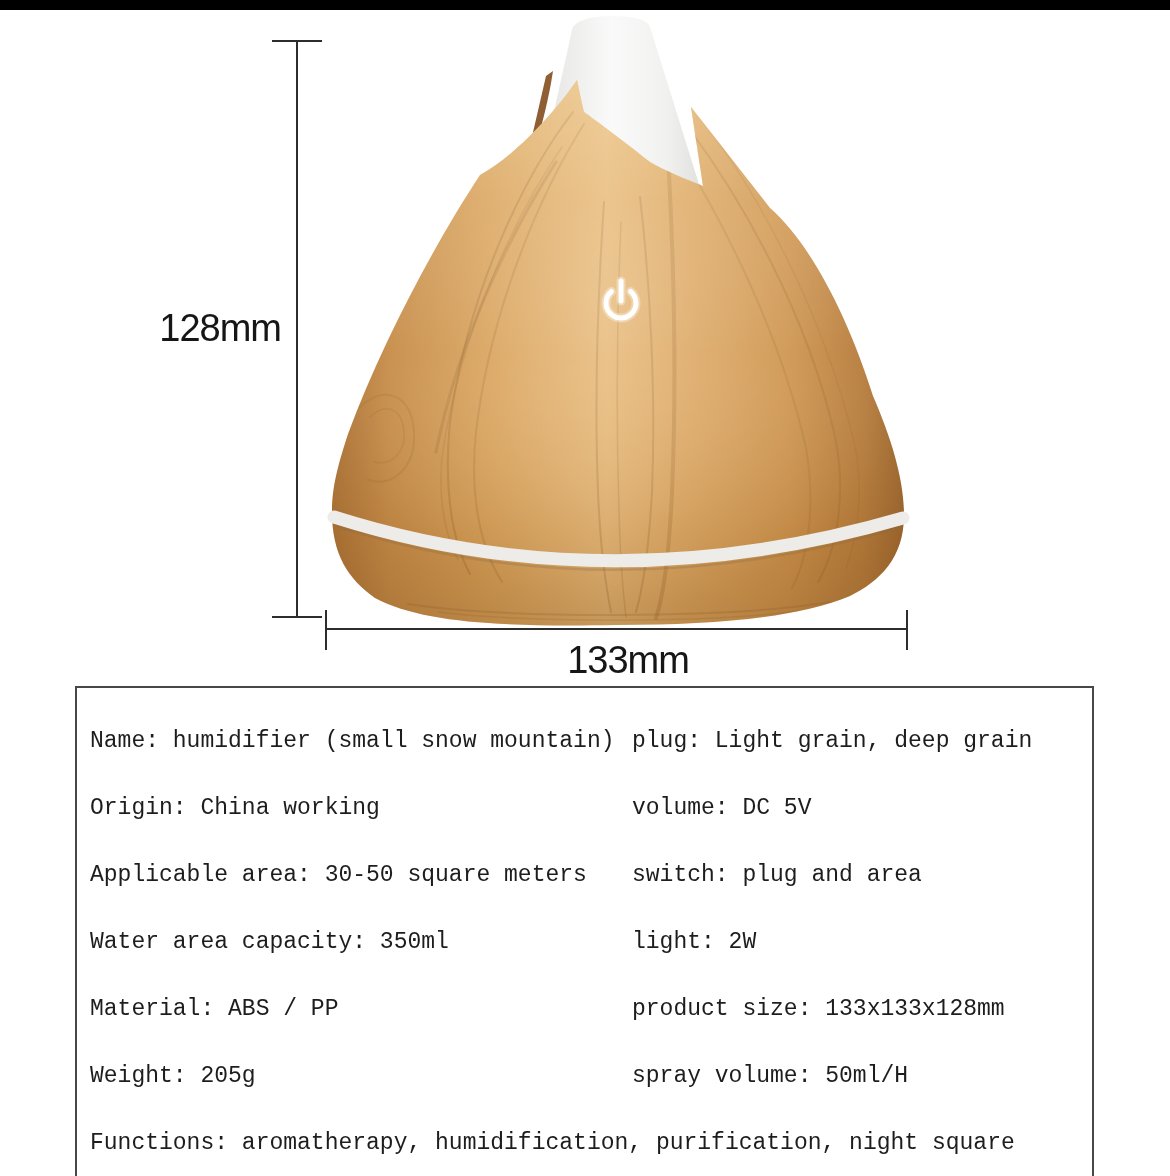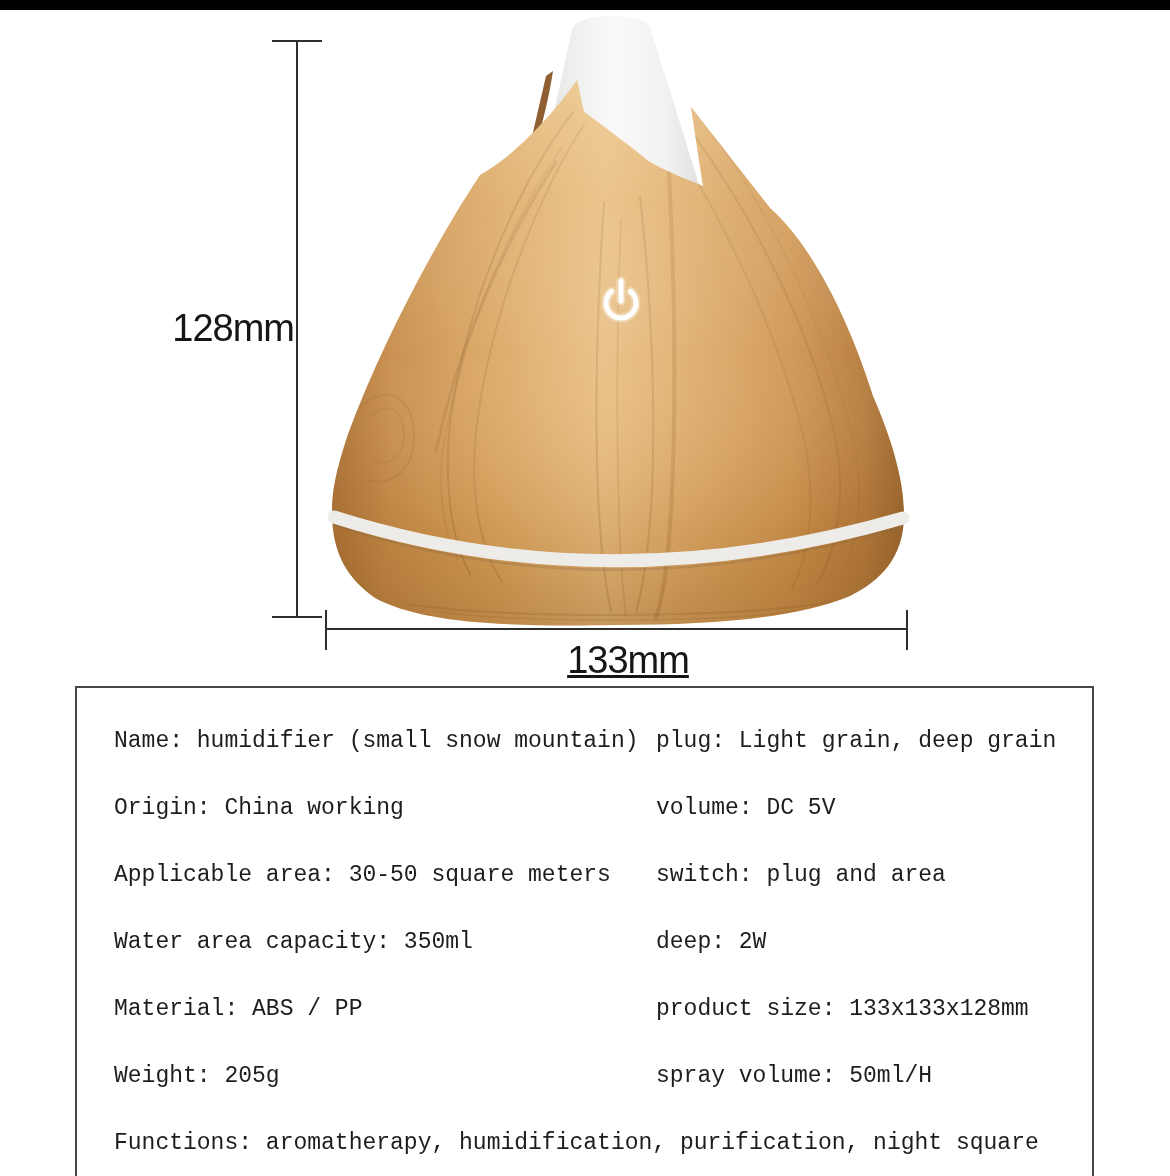--- a/index.html
+++ b/index.html
@@ -13,41 +13,41 @@
   
   .hero { position:absolute; left:0; top:0; width:1170px; height:686px; }
   .product-svg { position:absolute; left:318px; top:12px; width:600px; height:615px; }
 
   
   .dim-v { position:absolute; left:296px; top:40px; width:2px; height:578px; background:#2d2d2d; }
   .dim-v .tick { position:absolute; left:-24px; width:50px; height:2px; background:#2d2d2d; }
   .dim-v .tick.top { top:0; }
   .dim-v .tick.bottom { bottom:0; }
   .height-label {
-    position:absolute; left:154px; top:308px; width:140px; text-align:right;
+    position:absolute; left:141px; top:308px; width:140px; text-align:right;
     font-size:38px; font-weight:500; letter-spacing:-1px; color:#161616; line-height:40px;
   }
 
   
   .dim-h { position:absolute; left:325px; top:628px; width:583px; height:2px; background:#2d2d2d; }
   .dim-h .tick { position:absolute; top:-18px; width:2px; height:40px; background:#2d2d2d; }
   .dim-h .tick.left { left:0; }
   .dim-h .tick.right { right:0; }
   .width-label {
     position:absolute; left:508px; top:640px; width:240px; text-align:center;
-    font-size:38px; font-weight:500; letter-spacing:-1px; color:#161616; line-height:40px;text-decoration:underline;
+    font-size:38px; font-weight:500; letter-spacing:-1px; color:#161616; line-height:40px;
   }
 
   
   .specs {
     position:absolute; left:75px; top:686px; width:1019px; height:520px;
     border:2px solid #474747; box-sizing:border-box; background:#fff;
   }
   .spec-row {
-    display:flex; align-items:center; height:67px; padding-left:37px;
+    display:flex; align-items:center; height:67px; padding-left:13px;
     font-family:"Liberation Mono","DejaVu Sans Mono",monospace;
     font-size:23px; color:#1d1d1d; white-space:pre;
   }
   .spec-row.first { margin-top:19px; }
   .spec-left { width:542px; flex:none; }
   .spec-right { flex:1; }
 </style>
 </head>
 <body>
 
@@ -167,21 +167,21 @@
   <div class="spec-row">
     <span class="spec-left">Origin: China working</span>
     <span class="spec-right">volume: DC 5V</span>
   </div>
   <div class="spec-row">
     <span class="spec-left">Applicable area: 30-50 square meters</span>
     <span class="spec-right">switch: plug and area</span>
   </div>
   <div class="spec-row">
     <span class="spec-left">Water area capacity: 350ml</span>
-    <span class="spec-right">deep: 2W</span>
+    <span class="spec-right">light: 2W</span>
   </div>
   <div class="spec-row">
     <span class="spec-left">Material: ABS / PP</span>
     <span class="spec-right">product size: 133x133x128mm</span>
   </div>
   <div class="spec-row">
     <span class="spec-left">Weight: 205g</span>
     <span class="spec-right">spray volume: 50ml/H</span>
   </div>
   <div class="spec-row">

